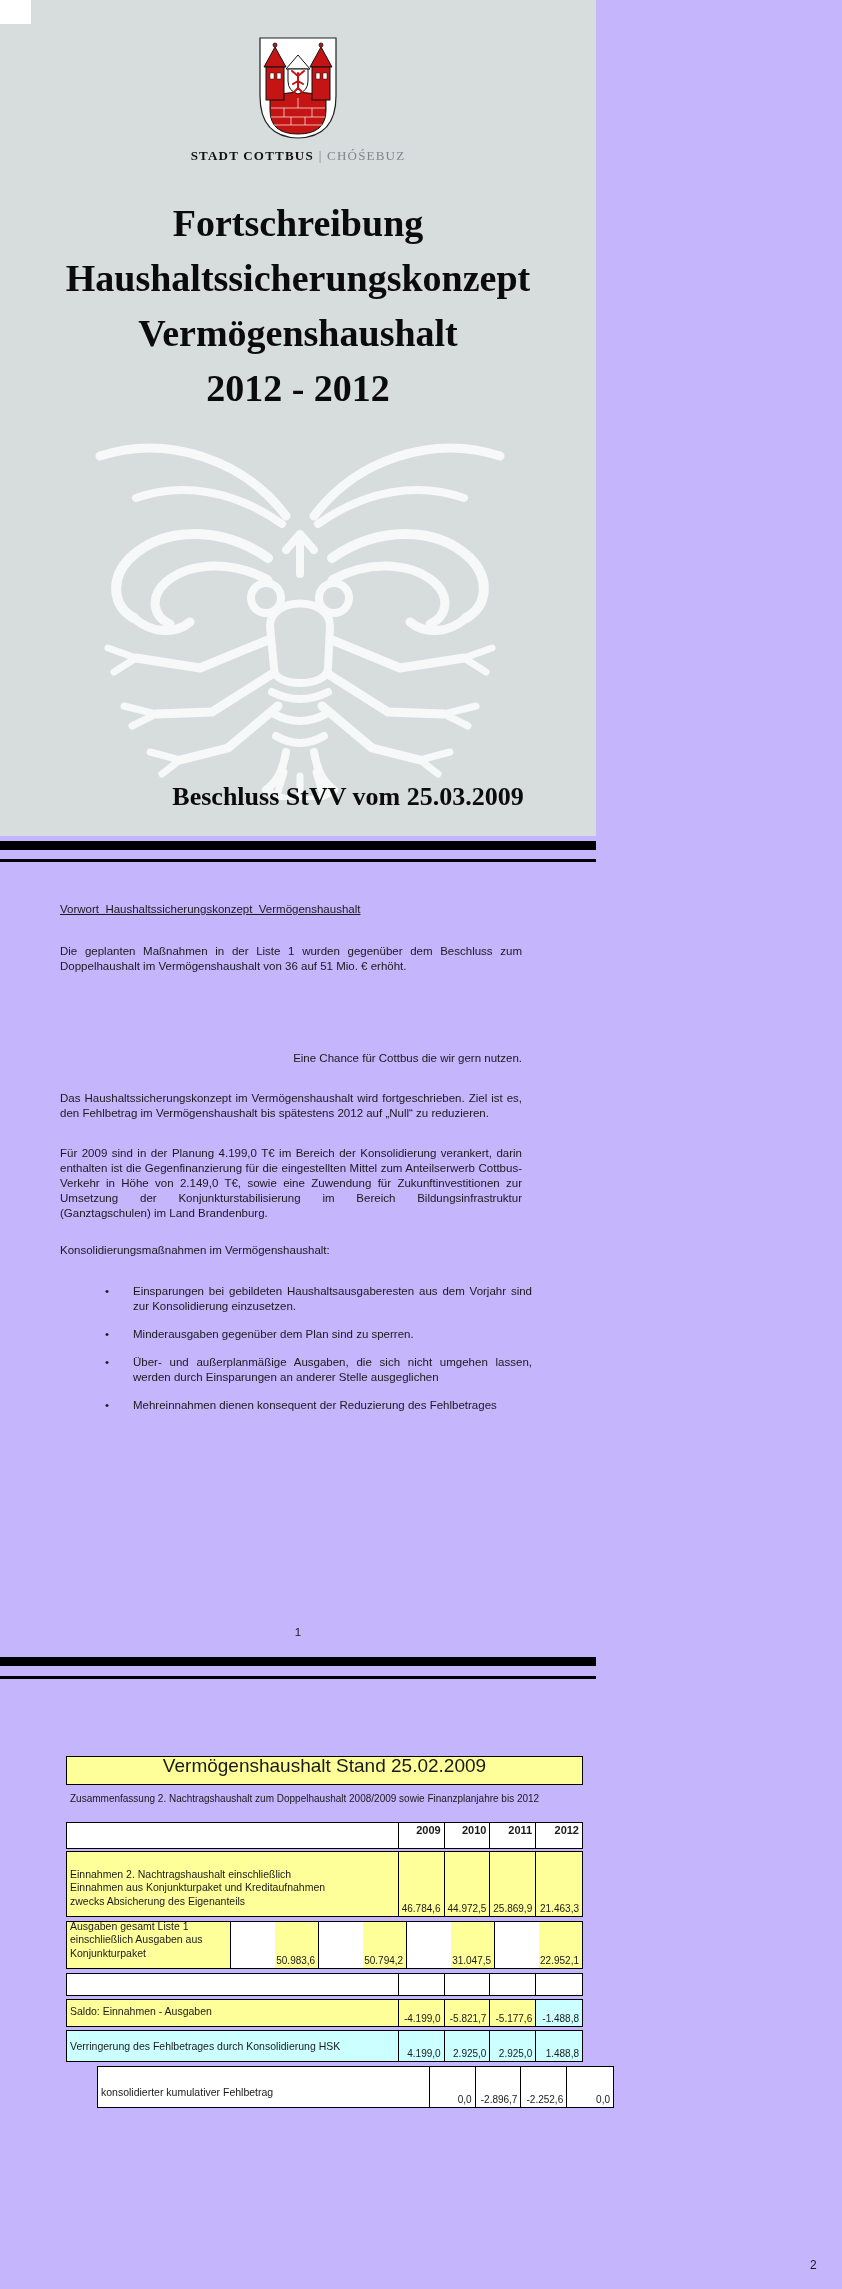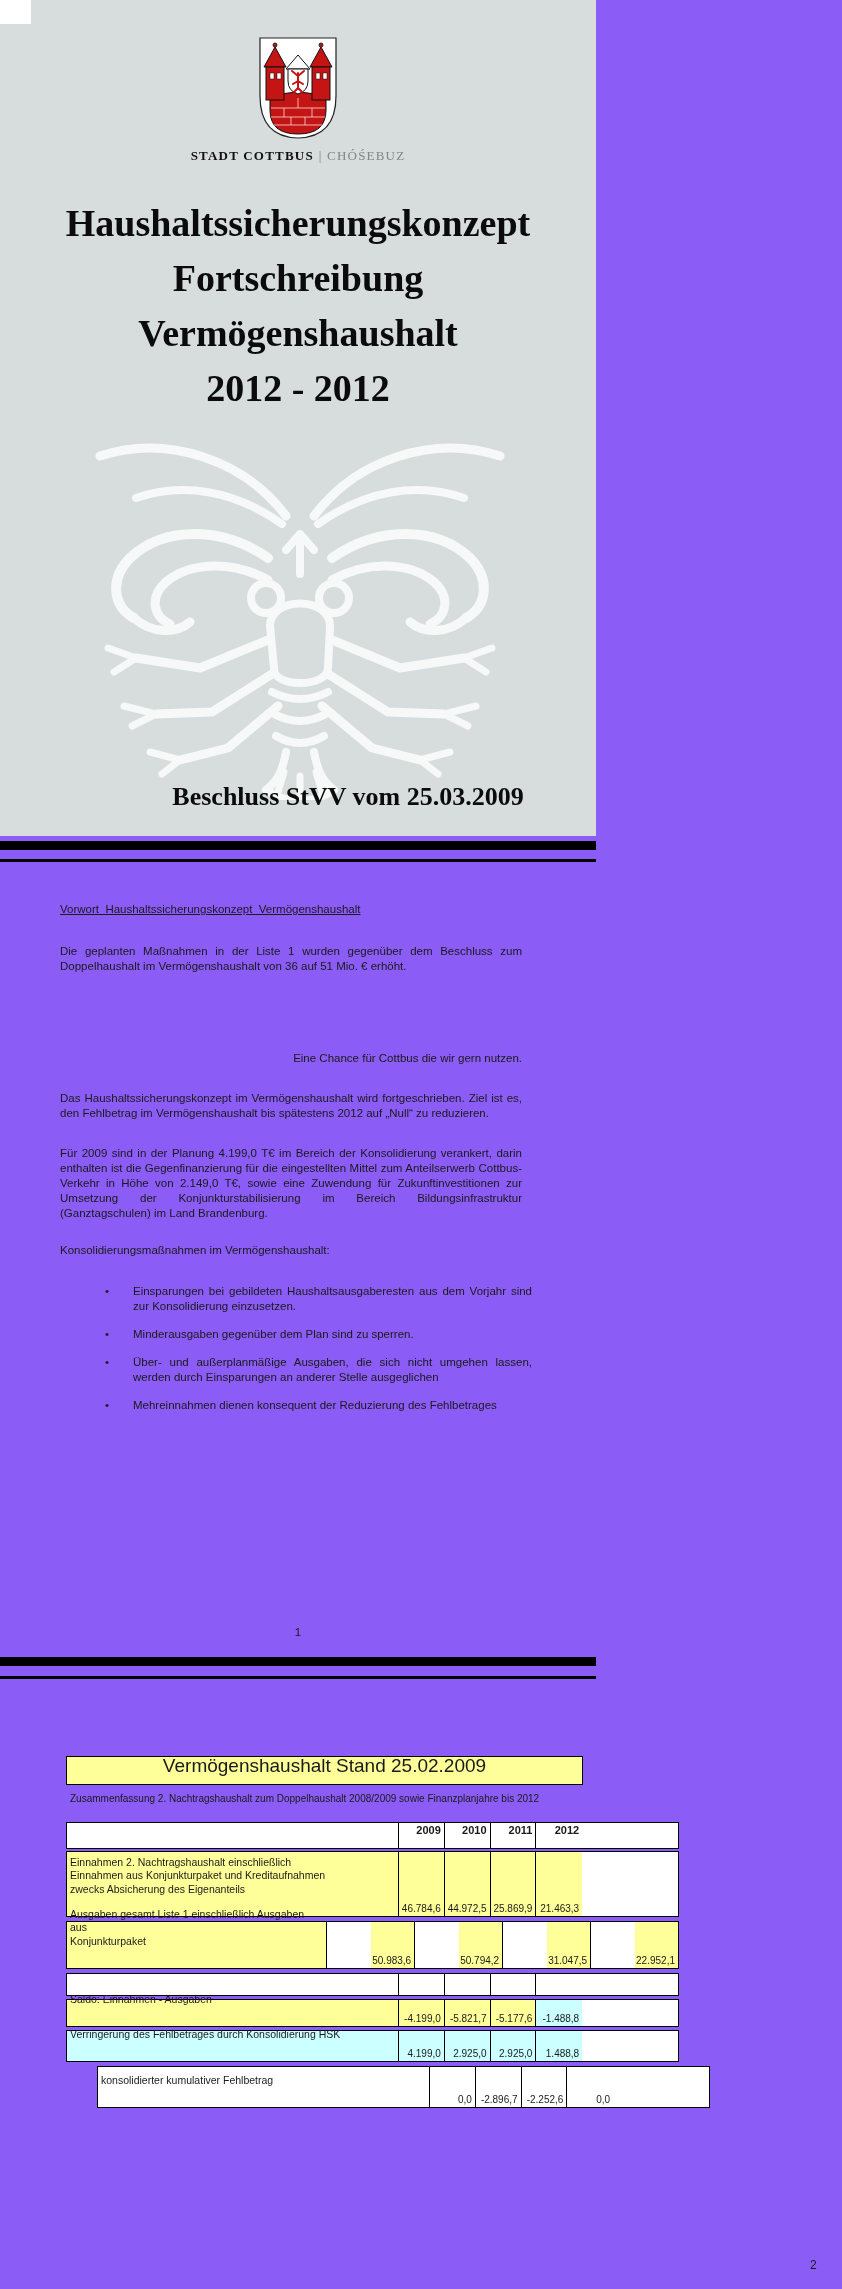--- a/index.html
+++ b/index.html
@@ -1,16 +1,16 @@
 <!DOCTYPE html>
 <html><head>
 <meta charset="utf-8">
 <style>
   html,body{margin:0;padding:0;background:#ffffff;}
-  .page{position:relative;width:842px;height:2289px;background:#8b5cf6;overflow:hidden;
+  .page{position:relative;width:842px;height:2289px;background:#c4b5fd;overflow:hidden;
         font-family:"Liberation Sans",sans-serif;color:#1a1a1a;}
 
   
   .cover{position:absolute;left:0;top:0;width:596px;height:836px;background:#d7dcdc;}
   .corner-notch{position:absolute;left:0;top:0;width:31px;height:24px;background:#ffffff;}
   .arms{position:absolute;left:258px;top:36px;width:80px;height:104px;}
   .org-line{position:absolute;left:0;top:148px;width:596px;text-align:center;
             font-family:"Liberation Serif",serif;font-size:13px;font-weight:bold;letter-spacing:1.2px;color:#111;}
   .org-suffix{color:#7e8689;font-weight:normal;margin-left:5px;}
   .cover-title{position:absolute;left:0;top:196px;width:596px;text-align:center;
@@ -32,29 +32,29 @@
   .bullets{position:absolute;left:70px;top:1284px;width:462px;font-size:11.5px;line-height:15px;}
   .bullet-item{position:relative;padding-left:63px;margin-bottom:13px;text-align:justify;}
   .blt{position:absolute;left:35px;top:0;}
   .pageno-1{position:absolute;left:0;top:1626px;width:596px;text-align:center;font-size:11.5px;}
   .pageno-2{position:absolute;left:810px;top:2258px;width:24px;text-align:left;font-size:12px;}
 
   
   .banner{position:absolute;left:66px;top:1756px;width:517px;height:29px;background:#ffff99;
           border:1.5px solid #000;box-sizing:border-box;text-align:center;font-size:19px;line-height:17px;}
   .subtitle{position:absolute;left:70px;top:1793px;width:520px;font-size:10px;}
-  .tgroup{position:absolute;left:66px;width:613px;border:1.5px solid #000;box-sizing:border-box;display:flex;background:#fff;}
+  .tgroup{position:absolute;left:66px;width:517px;border:1.5px solid #000;box-sizing:border-box;display:flex;background:#fff;}
   .g-a{top:1822px;height:27px;}
   .g-b{top:1851px;height:66px;}
   .g-c{top:1921px;height:48px;gap:44px;}
   .g-d{top:1973px;height:23px;}
   .g-e{top:1999px;height:28px;}
   .g-f{top:2030px;height:32px;}
   .g-g{top:2066px;height:42px;margin-left:31px;}
-  .lcell{width:332px;border-right:1.5px solid #000;box-sizing:border-box;padding:1px 3px 20px 3px;
+  .lcell{width:332px;border-right:1.5px solid #000;box-sizing:border-box;padding:1px 3px 8px 3px;
          display:flex;align-items:flex-end;font-size:10.5px;line-height:13.5px;white-space:pre-line;}
   .ncell{width:45.8px;border-right:1px solid #000;box-sizing:border-box;padding:1px 3px 2px 1px;
          display:flex;align-items:flex-end;justify-content:flex-end;font-size:10px;}
   .ncell:last-child{border-right:none;}
   .ycell{align-items:flex-start;font-weight:bold;font-size:11px;}
   .bg-yellow{background:#ffff99;}
   .bg-cyan{background:#ccffff;}
 </style>
 </head>
 <body>
@@ -85,22 +85,22 @@
         <path d="M40,37 V52"></path>
         <path d="M40,40 L34,35 M40,40 L46,35"></path>
         <path d="M40,45 L35,48 M40,45 L45,48"></path>
         <path d="M40,52 L36,56 M40,52 L44,56"></path>
       </g>
     </svg>
 
     <div class="org-line"><span>STADT COTTBUS</span><span class="org-suffix">| CHÓŚEBUZ</span></div>
 
     <div class="cover-title">
+      <div>Fortschreibung</div>
       <div>Haushaltssicherungskonzept</div>
-      <div>Fortschreibung</div>
       <div>Vermögenshaushalt</div>
       <div>2012 - 2012</div>
     </div>
 
     <svg class="crayfish" viewBox="0 0 456 372" xmlns="http://www.w3.org/2000/svg">
       <g stroke="#f7f9f9" fill="none" stroke-linecap="round" stroke-linejoin="round">
 
         <path d="M214,88 C172,32 96,6 28,28" stroke-width="9"></path>
         <path d="M242,88 C284,32 360,6 428,28" stroke-width="9"></path>
         <path d="M210,96 C162,62 110,54 64,70" stroke-width="8"></path>

